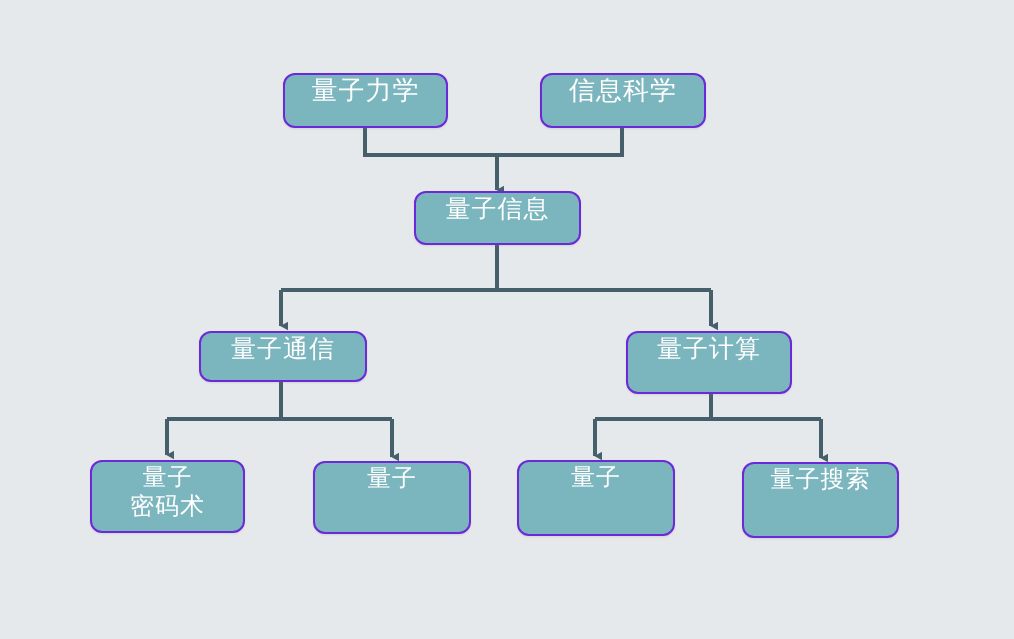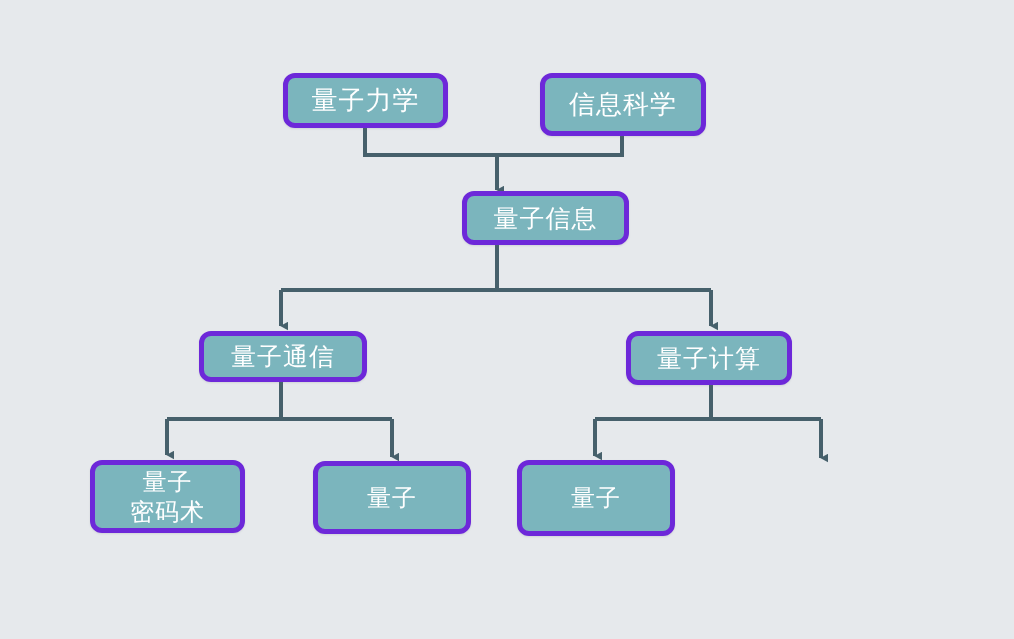--- a/index.html
+++ b/index.html
@@ -24,39 +24,39 @@
     left: 0;
     top: 0;
     width: 1014px;
     height: 639px;
     pointer-events: none;
   }
   .node {
     position: absolute;
     box-sizing: border-box;
     background: #7bb5bd;
-    border: 5px solid #6d28d9;
+    border: 2px solid #6d28d9;
     border-radius: 12px;
     color: #ffffff;
     display: flex;
-    align-items: center;
+    align-items: flex-start;
     justify-content: center;
     text-align: center;
     line-height: 1.22;
     font-weight: 400;
     letter-spacing: 1px;
     box-shadow: 0 1px 2px rgba(110,120,128,0.18);
     z-index: 2;
   }
   .node .label {
     display: block;
     width: 100%;
   }
   .n-l1 { font-size: 26px; }
-  .n-l2 { font-size: 25px; margin-left: 48px; }
+  .n-l2 { font-size: 25px; }
   .n-l3 { font-size: 25px; }
   .n-l4 { font-size: 24px; }
 </style>
 </head>
 <body>
 
 <div id="canvas">
 
   <svg class="edges" viewBox="0 0 1014 639">
     <defs>
@@ -84,33 +84,33 @@
       <path d="M595,419 L821,419"></path>
       <path d="M595,419 L595,456" marker-end="url(#arrow)"></path>
       <path d="M821,419 L821,458" marker-end="url(#arrow)"></path>
     </g>
   </svg>
 
   <div class="node n-l1" style="left:283px; top:73px; width:165px; height:55px;">
     <span class="label">量子力学</span>
   </div>
 
-  <div class="node n-l1" style="left:540px; top:73px; width:166px; height:63px;">
+  <div class="node n-l1" style="left:540px; top:73px; width:166px; height:55px;">
     <span class="label">信息科学</span>
   </div>
 
   <div class="node n-l2" style="left:414px; top:191px; width:167px; height:54px;">
     <span class="label">量子信息</span>
   </div>
 
   <div class="node n-l3" style="left:199px; top:331px; width:168px; height:51px;">
     <span class="label">量子通信</span>
   </div>
 
-  <div class="node n-l3" style="left:626px; top:331px; width:166px; height:54px;">
+  <div class="node n-l3" style="left:626px; top:331px; width:166px; height:63px;">
     <span class="label">量子计算</span>
   </div>
 
   <div class="node n-l4" style="left:90px; top:460px; width:155px; height:73px;">
     <span class="label">
       <span>量子</span><br>
       <span>密码术</span>
     </span>
   </div>
 
@@ -119,14 +119,17 @@
       <span>量子</span><br>
     </span>
   </div>
 
   <div class="node n-l4" style="left:517px; top:460px; width:158px; height:76px;">
     <span class="label">
       <span>量子</span><br>
     </span>
   </div>
 
+  <div class="node n-l4" style="left:742px; top:462px; width:157px; height:76px;">
+    <span class="label">量子搜索</span>
+  </div>
 
 </div>
 
 </body></html>

